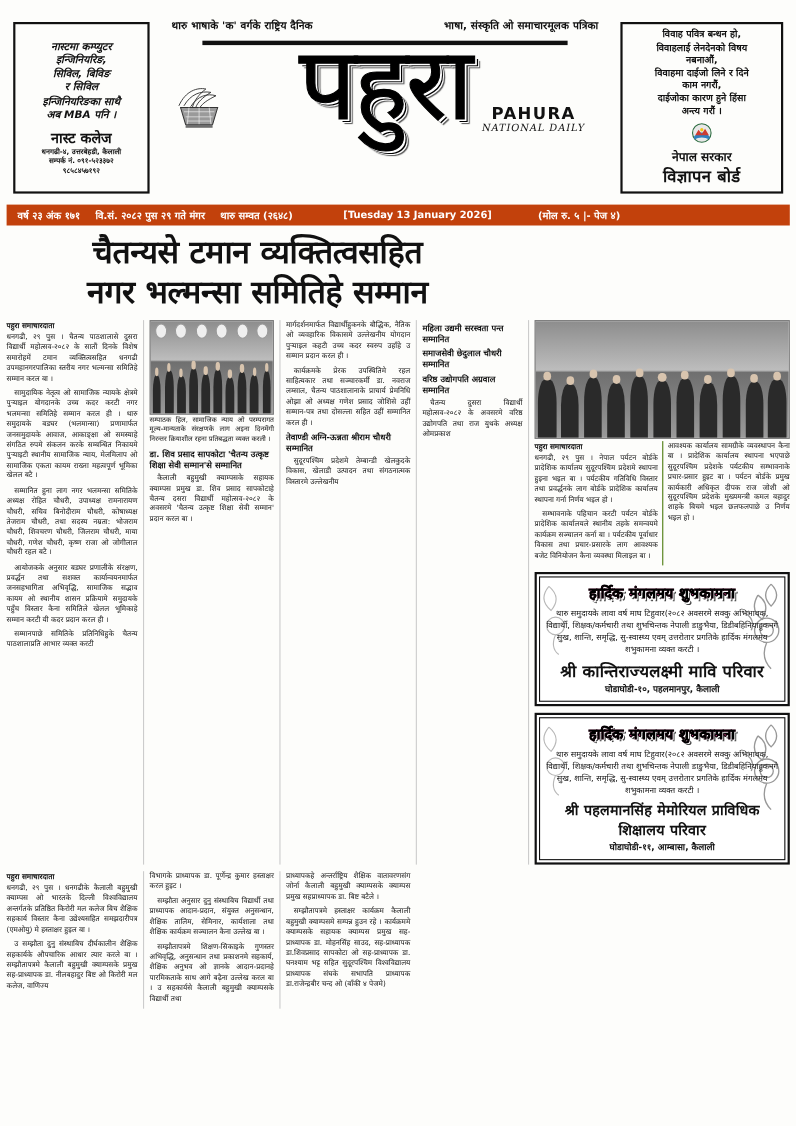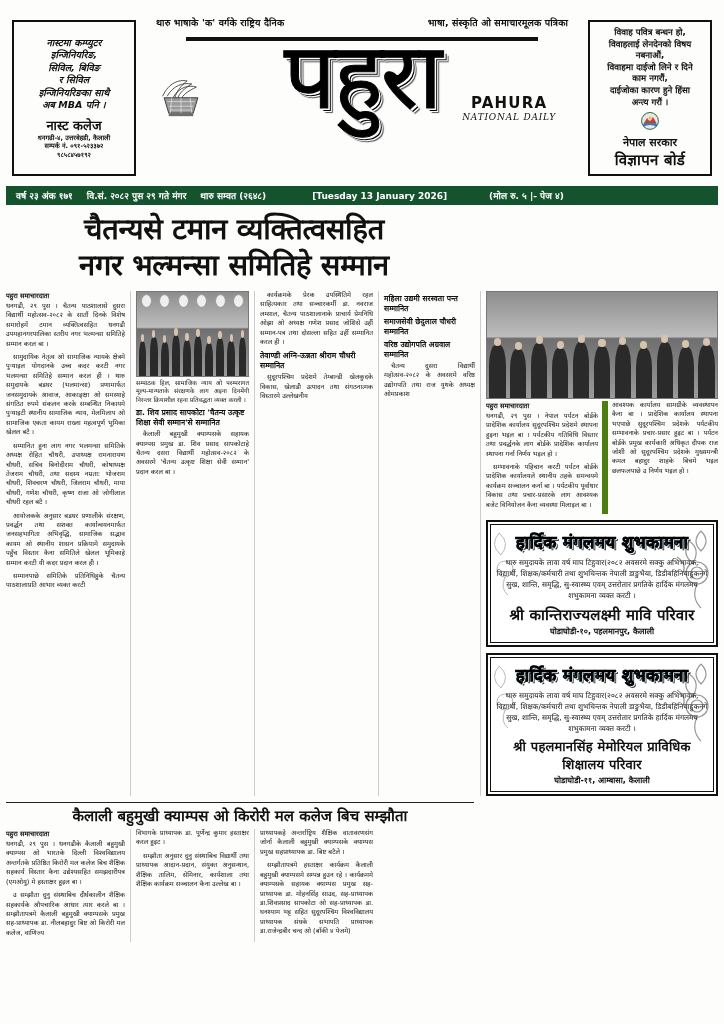--- a/index.html
+++ b/index.html
@@ -43,32 +43,32 @@
   }
   .title-bar-top{position:absolute;top:8px;left:10%;width:80%;height:4px;background:#111;}
   .mh-logo{
     position:absolute;left:16px;bottom:6px;width:46px;height:42px;
   }
   .mh-sub{position:absolute;right:26px;bottom:2px;text-align:center;}
   .mh-sub .en1{font-size:15px;font-weight:bold;letter-spacing:1.2px;}
   .mh-sub .en2{font-size:9px;font-style:italic;letter-spacing:.8px;font-family:"DejaVu Serif","Liberation Serif",serif;}
 
   .mh-right{
-    width:124px;border:2px solid #111;margin:4px 4px 8px 6px;
+    width:148px;border:2px solid #111;margin:4px 4px 8px 6px;
     display:flex;flex-direction:column;align-items:center;justify-content:flex-start;
     padding:5px 3px;box-sizing:border-box;text-align:center;
   }
   .mh-right .ln{font-size:8.6px;font-weight:bold;line-height:11.6px;}
   .mh-right .emb{width:24px;height:24px;margin:3px 0;}
   .mh-right .g1{font-size:11px;font-weight:bold;}
   .mh-right .g2{font-size:15px;font-weight:bold;letter-spacing:.3px;}
 
   
   .infobar{
-    margin:0 6px;height:19px;background:#14532d;color:#fff;
+    margin:0 6px;height:19px;background:#c2410c;color:#fff;
     display:flex;align-items:center;font-size:9px;font-weight:bold;
     box-sizing:border-box;padding:0 10px;
   }
   .infobar .seg{white-space:nowrap;}
   .ib-a{flex:0 0 auto;}
   .ib-b{flex:0 0 auto;margin-left:14px;}
   .ib-c{flex:0 0 auto;margin-left:46px;}
   .ib-d{flex:0 0 auto;margin-left:42px;}
 
   
@@ -106,22 +106,22 @@
   .ph-balloons{position:absolute;top:2px;left:0;right:0;height:32%;display:flex;justify-content:space-around;align-items:flex-start;}
   .ph-bl{width:9px;height:12px;border-radius:50%;background:#efefef;border:1px solid #9a9a9a;}
 
   
   .ad{
     border:2px solid #111;margin:6px 0 0 0;padding:0;box-sizing:border-box;
     background:#fff;position:relative;overflow:hidden;
   }
   .ad-inner{border:1px solid #111;margin:2px;padding:4px 5px 6px 5px;position:relative;}
   .ad-title{
-    text-align:center;font-size:17px;font-weight:bold;letter-spacing:.3px;
-    color:#0369a1;text-shadow:1px 1px 0 #fff,2px 2px 0 #444;
+    text-align:center;font-size:13px;font-weight:bold;letter-spacing:.3px;
+    color:#ec4899;text-shadow:1px 1px 0 #fff,2px 2px 0 #444;
     -webkit-text-stroke:.6px #000;margin:1px 0 4px 0;
   }
   .ad-body{font-size:7.4px;line-height:11px;text-align:center;margin:0 0 3px 0;}
   .ad-org{text-align:center;font-size:15px;font-weight:bold;letter-spacing:.2px;margin:2px 0 1px 0;}
   .ad-addr{text-align:center;font-size:8px;font-weight:bold;}
   .ad-orn{position:absolute;right:2px;top:2px;width:44px;height:84px;opacity:.5;}
   .ad-orn2{position:absolute;left:2px;top:2px;width:30px;height:70px;opacity:.35;}
 
   
   .bottom{margin:6px 6px 0 6px;}
@@ -250,20 +250,21 @@
           <div class="ph-person" style="height:60%"></div>
             <div class="ph-person" style="height:66%"></div>
         </div>
       </div>
       <p class="cap">सम्पाठक हिल, सामाजिक न्याय ओ परम्परागत मूल्य-मान्यताके संरक्षणके लाग अइना दिनमेंगी निरन्तर क्रियाशील रहना प्रतिबद्धता व्यक्त करली ।</p>
       <div class="subhead">डा. शिव प्रसाद सापकोटा 'चैतन्य उत्कृष्ट शिक्षा सेवी सम्मान'से सम्मानित</div>
       <p class="body">कैलाली बहुमुखी क्याम्पसके सहायक क्याम्पस प्रमुख डा. शिव प्रसाद सापकोटाहे चैतन्य दसरा विद्यार्थी महोत्सव-२०८२ के अवसरमे 'चैतन्य उत्कृष्ट शिक्षा सेवी सम्मान' प्रदान करल बा ।</p>
     </div>
 
     <div class="col c3">
+      <p class="body noind">मार्गदर्शनमार्फत विद्यार्थीहुकनके बौद्धिक, नैतिक ओ व्यवहारिक विकासमे उल्लेखनीय योगदान पुऱ्याइल कहटी उच्च कदर स्वरुप उहाँहे उ सम्मान प्रदान करल ही ।</p>
       <p class="body">कार्यक्रमके प्रेरक उपस्थितिमे रहल साहित्यकार तथा सञ्चारकर्मी डा. नवराज लम्साल, चैतन्य पाठशालानाके प्राचार्य प्रेमनिधि ओझा ओ अध्यक्ष गणेश प्रसाद जोशिसे उहीं सम्मान-पत्र तथा दोसल्ला सहित उहीं सम्मानित करल ही ।</p>
       <div class="subhead">तेवाण्डी अग्नि-ऊन्नता श्रीराम चौधरी सम्मानित</div>
       <p class="body">सुदूरपश्चिम प्रदेशमे तेम्बान्डी खेलकुदके विकास, खेलाडी उत्पादन तथा संगठनात्मक विस्तारमे उल्लेखनीय</p>
     </div>
 
     <div class="col c4">
       <div class="subhead">महिला उद्यमी सरस्वता पन्त सम्मानित</div>
       <div class="subhead">समाजसेवी छेदुलाल चौधरी सम्मानित</div>
       <div class="subhead">वरिष्ठ उद्योगपति अग्रवाल सम्मानित</div>
       <p class="body">चैतन्य दुसरा विद्यार्थी महोत्सव-२०८२ के अवसरमे वरिष्ठ उद्योगपति तथा राज युथके अध्यक्ष ओमप्रकाश</p>
@@ -285,21 +286,21 @@
             <div class="ph-person" style="height:69%"></div>
           <div class="ph-person" style="height:71%"></div>
         </div>
       </div>
       <div style="display:flex;">
         <div style="width:50%;padding-right:4px;box-sizing:border-box;">
           <div class="byline">पहुरा समाचारदाता</div>
           <p class="body noind">धनगढी, २९ पुस । नेपाल पर्यटन बोर्डके प्रादेशिक कार्यालय सुदूरपश्चिम प्रदेशमे स्थापना हुइना भइल बा । पर्यटकीय गतिविधि विस्तार तथा प्रवर्द्धनके लाग बोर्डके प्रादेशिक कार्यालय स्थापना गर्ना निर्णय भइल हो ।</p>
           <p class="body">सम्भावनाके पहिचान करटी पर्यटन बोर्डके प्रादेशिक कार्यालयले स्थानीय तहके समन्वयमे कार्यक्रम सञ्चालन कर्ना बा । पर्यटकीय पूर्वाधार विकास तथा प्रचार-प्रसारके लाग आवश्यक बजेट विनियोजन कैना व्यवस्था मिलाइल बा ।</p>
         </div>
-        <div style="width:50%;padding-left:4px;box-sizing:border-box;border-left:6px solid #4d7c0f;">
+        <div style="width:50%;padding-left:4px;box-sizing:border-box;border-left:1px solid #4d7c0f;">
           <p class="body noind">आवश्यक कार्यालय सामग्रीके व्यवस्थापन कैना बा । प्रादेशिक कार्यालय स्थापना भएपाछे सुदूरपश्चिम प्रदेशके पर्यटकीय सम्भावनाके प्रचार-प्रसार हुइट बा । पर्यटन बोर्डके प्रमुख कार्यकारी अधिकृत दीपक राज जोशी ओ सुदूरपश्चिम प्रदेशके मुख्यमन्त्री कमल बहादुर शाहके बिचमे भइल छलफलपाछे उ निर्णय भइल हो ।</p>
         </div>
       </div>
 
       <div class="ad">
         <div class="ad-inner">
           <svg class="ad-orn" viewBox="0 0 44 84">
             <g fill="none" stroke="#333" stroke-width="1.2">
               <path d="M34 4 q10 10 0 20 q-10-10 0-20"></path>
               <path d="M22 14 q12 8 4 22 q-12-8-4-22"></path>
@@ -345,30 +346,30 @@
           <div class="ad-title">हार्दिक मंगलमय शुभकामना</div>
           <div class="ad-body">थारु समुदायके लावा वर्ष माघ टिहुवार(२०८२ अवसरमे सक्कु अभिभावक, विद्यार्थी, शिक्षक/कर्मचारी तथा शुभचिन्तक नेपाली डाङुभैया, डिडीबहिनियाहुकनगे सुख, शान्ति, समृद्धि, सु-स्वास्थ्य एवम् उत्तरोतार प्रगतिके हार्दिक मंगलमय शभुकामना व्यक्त करटी ।</div>
           <div class="ad-org" style="font-size:13px">श्री पहलमानसिंह मेमोरियल प्राविधिक शिक्षालय परिवार</div>
           <div class="ad-addr">घोडाघोडी-११, आम्बासा, कैलाली</div>
         </div>
       </div>
     </div>
   </div>
 
   <div class="bottom" style="width:468px;">
-    <div class="bh">कैलाली बहुमुखी क्याम्पस ओ किरोरी मल कलेज बिच सम्झौता</div>
     <div class="bcols">
       <div class="bc">
         <div class="byline">पहुरा समाचारदाता</div>
         <p class="body noind">धनगढी, २९ पुस । धनगढीके कैलाली बहुमुखी क्याम्पस ओ भारतके दिल्ली विश्वविद्यालय अन्तर्गतके प्रतिष्ठित किरोरी मल कलेज बिच शैक्षिक सहकार्य विस्तार कैना उद्येश्यसहित समझदारीपत्र (एमओयु) मे हस्ताक्षर हुइल बा ।</p>
         <p class="body">उ सम्झौता दुनु संस्थाबिच दीर्घकालीन शैक्षिक सहकार्यके औपचारिक आधार त्यार करले बा । सम्झौतापत्रमे कैलाली बहुमुखी क्याम्पसके प्रमुख सह-प्राध्यापक डा. नीलबहादुर बिष्ट ओ किरोरी मल कलेज, वाणिज्य</p>
       </div>
       <div class="bc">
         <p class="body noind">विभागके प्राध्यापक डा. पूर्णेन्द्र कुमार हस्ताक्षर करल हुइट ।</p>
         <p class="body">सम्झौता अनुसार दुनु संस्थाबिच विद्यार्थी तथा प्राध्यापक आदान-प्रदान, संयुक्त अनुसन्धान, शैक्षिक तालिम, सेमिनार, कार्यशाला तथा शैक्षिक कार्यक्रम सञ्चालन कैना उल्लेख बा ।</p>
+        <p class="body">सम्झौतापत्रमे शिक्षण-सिकाइके गुणस्तर अभिवृद्धि, अनुसन्धान तथा प्रकाशनमे सहकार्य, शैक्षिक अनुभव ओ ज्ञानके आदान-प्रदानहे पारमिकताके साथ आगे बढ़ैना उल्लेख करल बा । उ सहकार्यसे कैलाली बहुमुखी क्याम्पसके विद्यार्थी तथा</p>
       </div>
       <div class="bc">
         <p class="body noind">प्राध्यापकहे अन्तर्राष्ट्रिय शैक्षिक वातावरणसंग जोर्ना कैलाली बहुमुखी क्याम्पसके क्याम्पस प्रमुख सहप्राध्यापक डा. बिष्ट बटैले ।</p>
         <p class="body">सम्झौतापत्रमे हस्ताक्षर कार्यक्रम कैलाली बहुमुखी क्याम्पसमे सम्पन्न हुउन रहे । कार्यक्रममे क्याम्पसके सहायक क्याम्पस प्रमुख सह-प्राध्यापक डा. मोहनसिंह साउद, सह-प्राध्यापक डा.शिवप्रसाद सापकोटा ओ सह-प्राध्यापक डा. घनश्याम भट्ट सहित सुदूरपश्चिम विश्वविद्यालय प्राध्यापक संघके सभापति प्राध्यापक डा.राजेन्द्रबीर चन्द ओ (बाँकी ४ पेजमे)</p>
       </div>
     </div>
   </div>
 
 </div>
 

